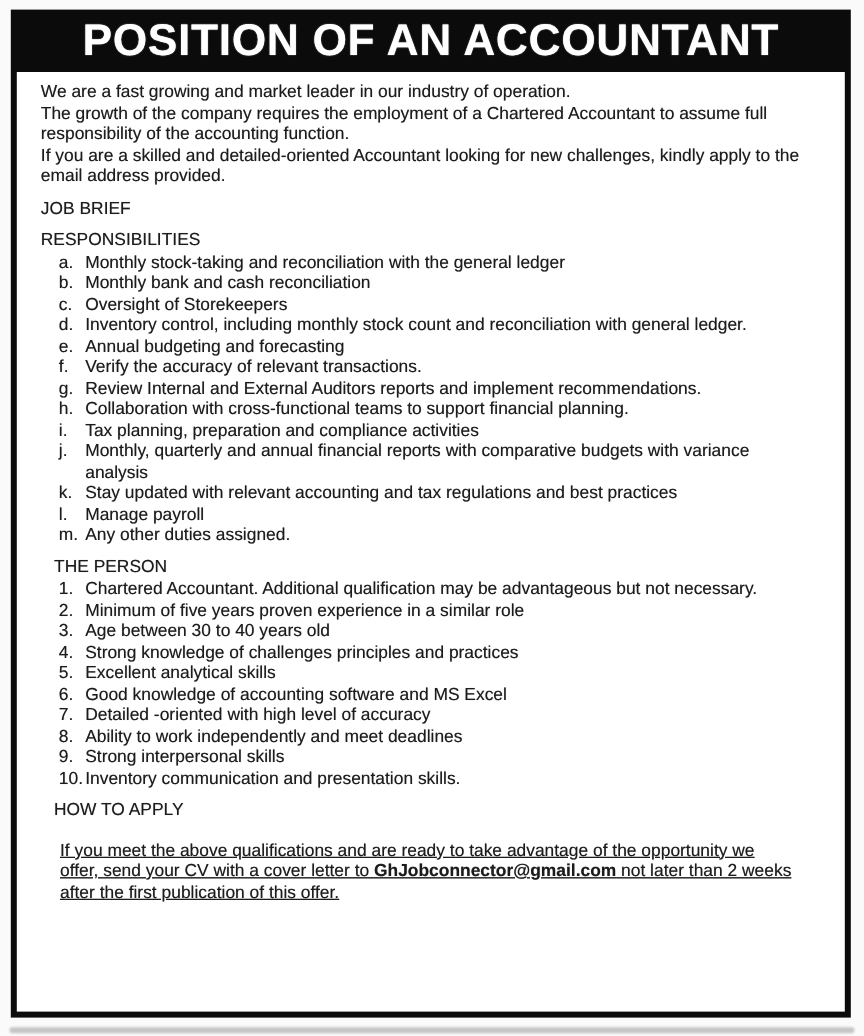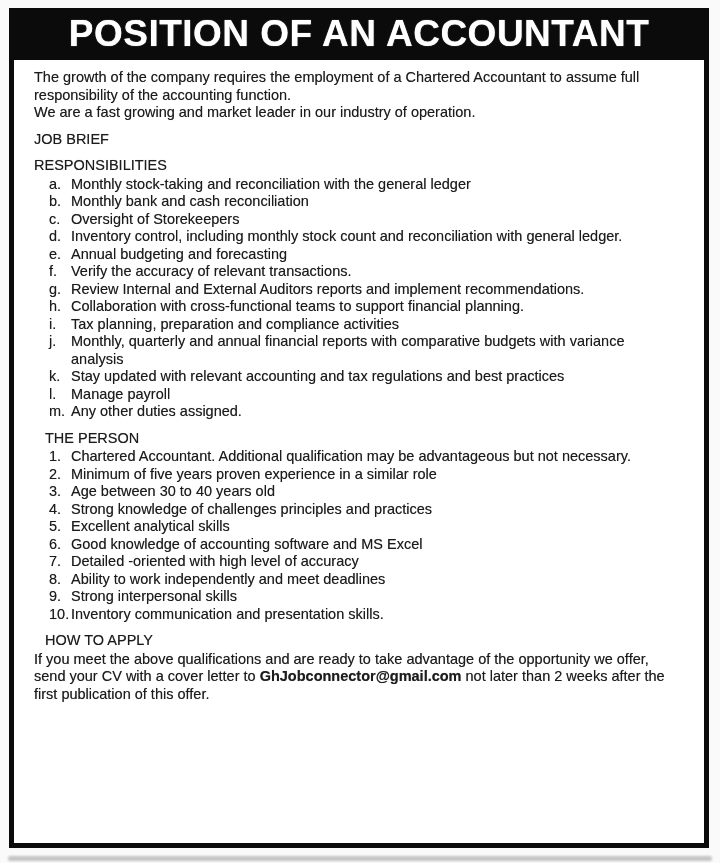--- a/index.html
+++ b/index.html
@@ -55,21 +55,21 @@
   }
   ul.plain {
     list-style: none;
     margin: 0;
     padding: 0 0 0 15px;
   }
   li.li { display: flex; }
   .marker { flex: 0 0 22px; }
   .li-text { flex: 1 1 auto; }
   .indent { margin-left: 11px; }
-  .apply-para { margin: 0; }
+  .apply-para { margin: 16px; text-decoration: underline; }
   .bold-email { font-weight: bold; }
   .bottom-strip {
     position: absolute;
     left: 8px; right: 8px;
     top: 856px; height: 5px;
     background: #c5c5c5;
     border-radius: 2px;
     filter: blur(0.8px);
   }
 </style>
@@ -79,22 +79,23 @@
 <div class="page">
 
   <div class="ad">
 
     <div class="title-bar">
       <span class="title-text">POSITION OF AN ACCOUNTANT</span>
     </div>
 
     <div class="panel">
 
+      <p class="para">We are a fast growing and market leader in our industry of operation.</p>
       <p class="para">The growth of the company requires the employment of a Chartered Accountant to assume full responsibility of the accounting function.</p>
-      <p class="para">We are a fast growing and market leader in our industry of operation.</p>
+      <p class="para">If you are a skilled and detailed-oriented Accountant looking for new challenges, kindly apply to the email address provided.</p>
 
       <div class="section-heading">JOB BRIEF</div>
 
       <div class="section-heading">RESPONSIBILITIES</div>
       <ul class="plain">
         <li class="li">
             <span class="marker">a.</span>
             <span class="li-text">Monthly stock-taking and reconciliation with the general ledger</span>
           </li>
         <li class="li">

